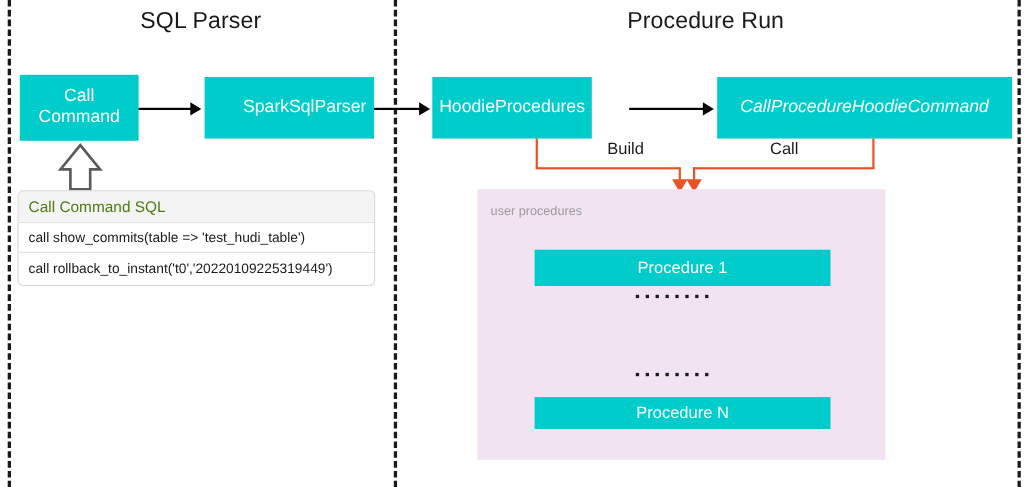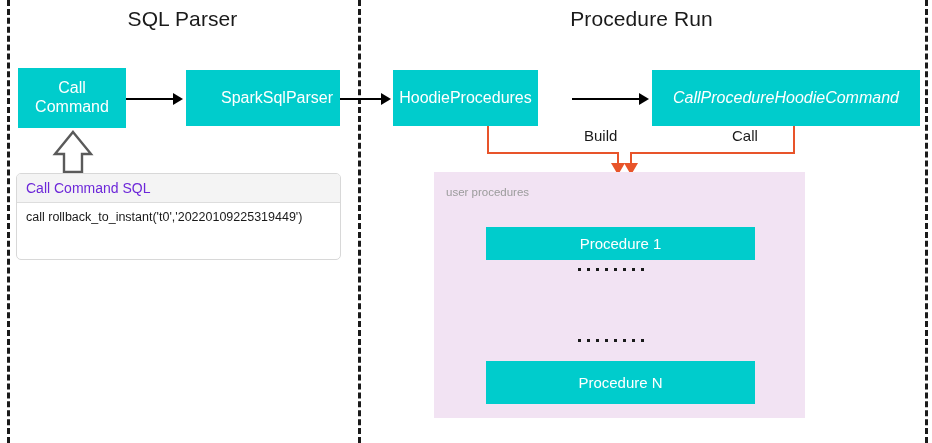--- a/index.html
+++ b/index.html
@@ -74,21 +74,21 @@
   }
   .sql-head {
     box-sizing: border-box;
     height: 29px;
     background: #f4f4f4;
     border-bottom: 1px solid #dddddd;
     display: flex;
     align-items: center;
     padding-left: 9px;
     font-size: 14px;
-    color: #6d28d9;
+    color: #4d7c0f;
   }
   .sql-row {
     box-sizing: border-box;
     height: 27px;
     background: #ffffff;
     border-bottom: 1px solid #e2e2e2;
     display: flex;
     align-items: center;
     padding-left: 9px;
     font-size: 12.5px;
@@ -116,21 +116,20 @@
     border-right: 7px solid transparent;
     border-top: 12px solid #e8542a;
   }
   .olabel {
     position: absolute;
     font-size: 15px;
     color: #1a1a1a;
     background: #ffffff;
     padding: 0 5px;
     white-space: nowrap;
-    margin-left: 32px;
   }
 
   
   .pink-panel {
     position: absolute;
     background: #f2e3f3;
   }
   .pink-title {
     position: absolute;
     font-size: 11.5px;
@@ -188,20 +187,21 @@
   </div>
 
   <div class="hollow-arrow" style="position:absolute; left:52px; top:130px;">
     <svg width="42" height="44" viewBox="0 0 42 44">
       <polygon points="21,2 39,24 30,24 30,42 12,42 12,24 3,24" fill="#ffffff" stroke="#5a5a5a" stroke-width="2.4" stroke-linejoin="miter"></polygon>
     </svg>
   </div>
 
   <div class="sql-card" style="left:16px; top:173px; width:325px; height:87px;">
     <div class="sql-head">Call Command SQL</div>
+    <div class="sql-row">call show_commits(table =&gt; 'test_hudi_table')</div>
     <div class="sql-row">call rollback_to_instant('t0','20220109225319449')</div>
   </div>
 
   <div class="oline-v" style="left:487px; top:126px; height:27px;"></div>
   <div class="oline-h" style="left:487px; top:152px; width:131px;"></div>
   <div class="oline-v" style="left:617px; top:152px; height:13px;"></div>
   <div class="ohead" style="left:611px; top:163px;"></div>
   <div class="olabel" style="left:547px; top:127px;">Build</div>
 
   <div class="oline-v" style="left:793px; top:126px; height:27px;"></div>
@@ -233,17 +233,17 @@
     <i></i>
       <i></i>
       <i></i>
       <i></i>
       <i></i>
       <i></i>
       <i></i>
       <i></i>
   </div>
 
-  <div class="tealbox small" style="left:486px; top:361px; width:269px; height:43px;">
+  <div class="tealbox small" style="left:486px; top:361px; width:269px; height:29px;">
     <span>Procedure N</span>
   </div>
 
 </div>
 
 </body></html>

